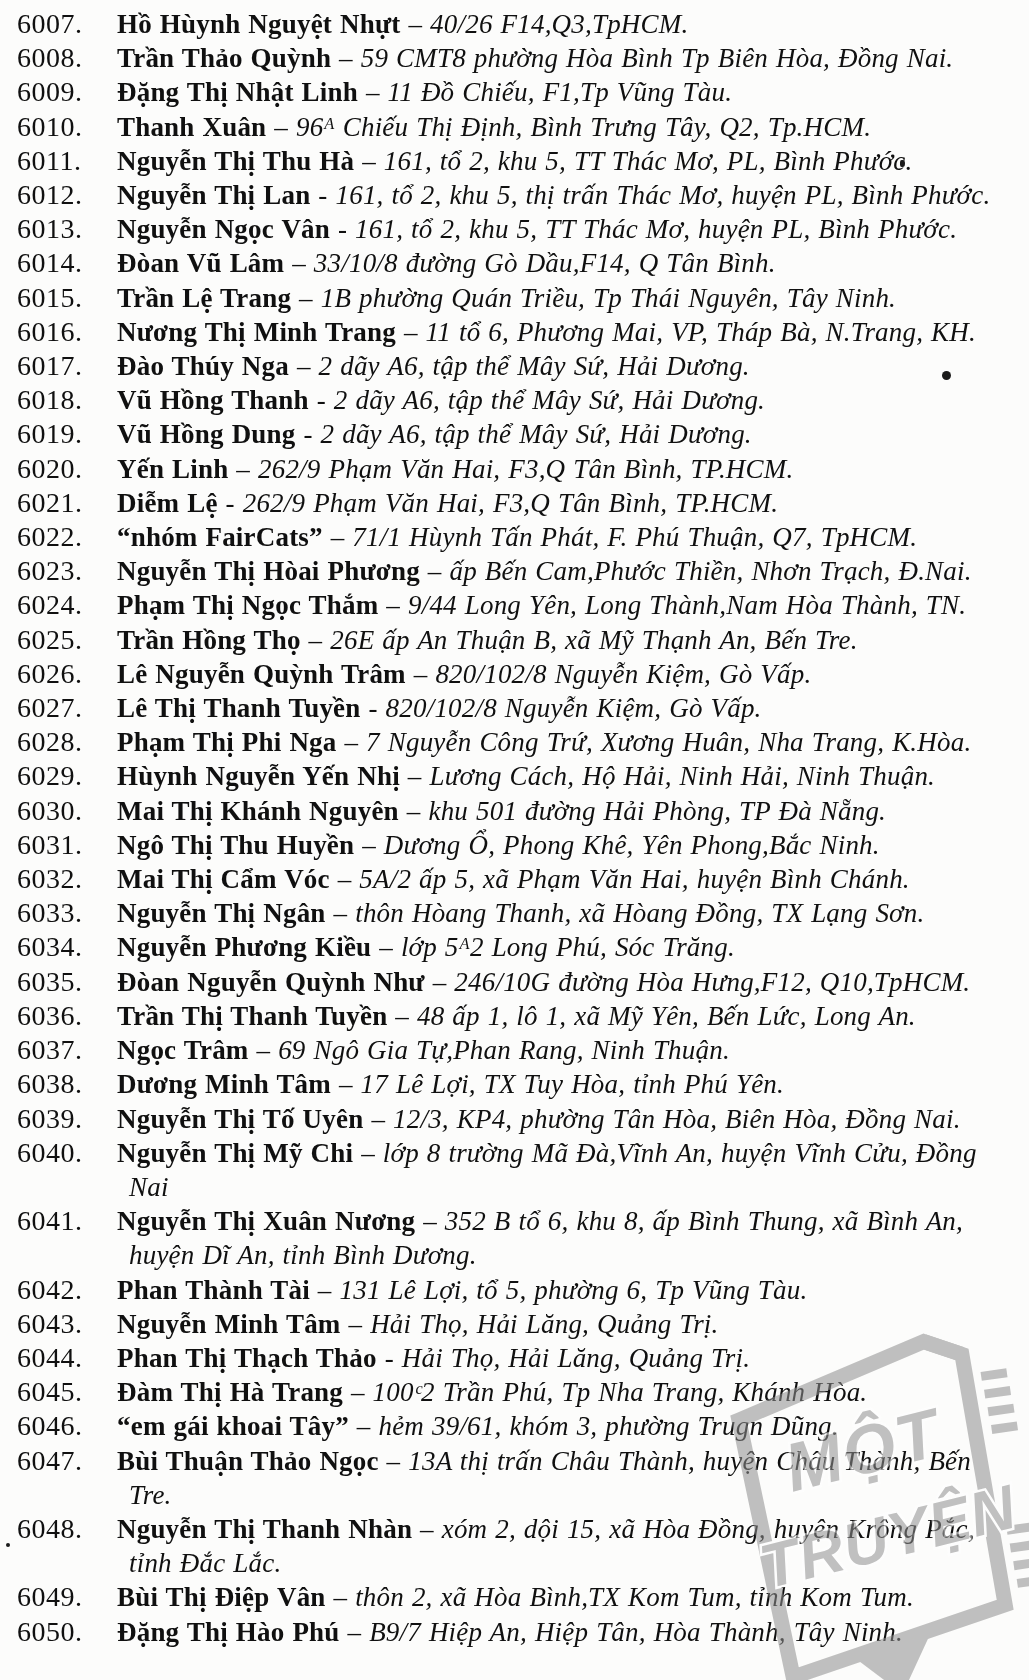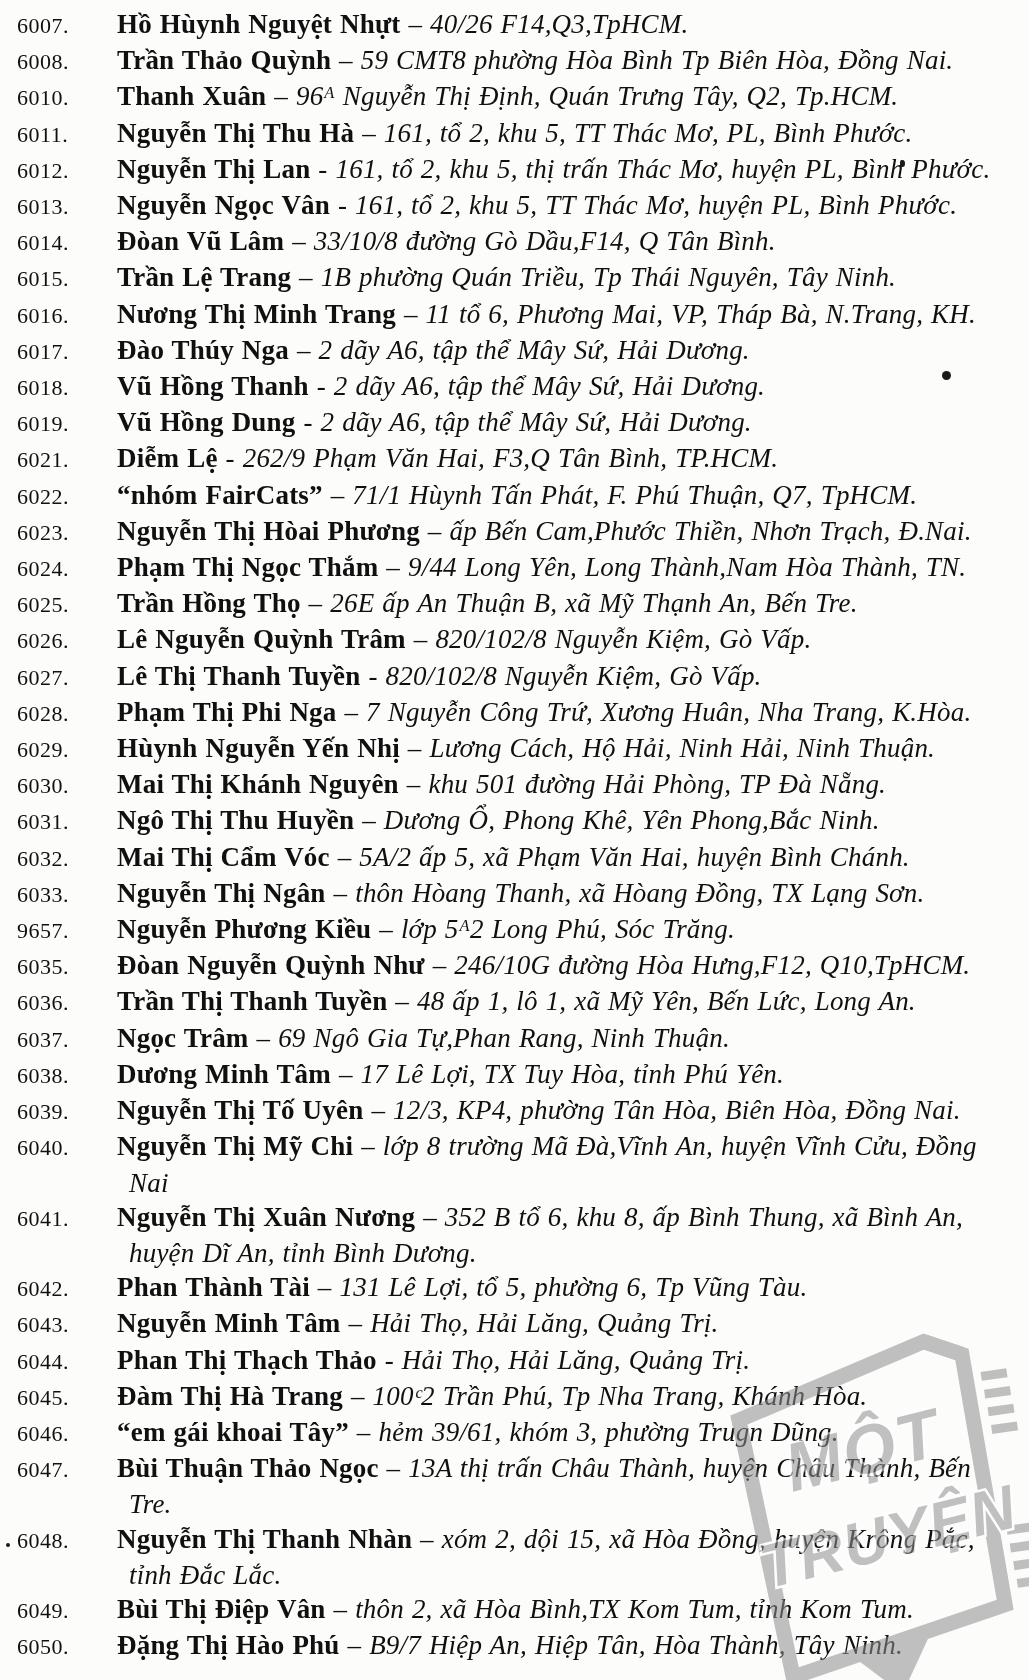--- a/index.html
+++ b/index.html
@@ -22,21 +22,21 @@
     padding-left:112px;
     text-indent:-112px;
     letter-spacing:.2px;
     word-spacing:1px;
     text-rendering:optimizeLegibility;
   }
   .no{
     display:inline-block;
     width:100px;
     text-indent:0;
-    font-size:22px;
+    font-size:28px;
     letter-spacing:.5px;
     vertical-align:baseline;
   }
   .nm{font-weight:700;}
   .addr{font-weight:400;font-style:italic;}
   
   .stamp{
     position:absolute;
     right:-6px;bottom:-12px;
     width:320px;height:400px;
@@ -55,21 +55,24 @@
 <div class="page">
 
   <div class="list">
       <div class="entry">
       <span class="no">6007.</span><span class="nm">Hồ Hùynh Nguyệt Nhựt</span><span class="addr"> – 40/26 F14,Q3,TpHCM.</span>
     </div>
       <div class="entry">
       <span class="no">6008.</span><span class="nm">Trần Thảo Quỳnh</span><span class="addr"> – 59 CMT8 phường Hòa Bình Tp Biên Hòa, Đồng Nai.</span>
     </div>
       <div class="entry">
-      <span class="no">6010.</span><span class="nm">Thanh Xuân</span><span class="addr"> – 96ᴬ Nguyễn Thị Định, Quán Trưng Tây, Q2, Tp.HCM.</span>
+      <span class="no">6009.</span><span class="nm">Đặng Thị Nhật Linh</span><span class="addr"> – 11 Đồ Chiếu, F1,Tp Vũng Tàu.</span>
+    </div>
+      <div class="entry">
+      <span class="no">6010.</span><span class="nm">Thanh Xuân</span><span class="addr"> – 96ᴬ Chiếu Thị Định, Bình Trưng Tây, Q2, Tp.HCM.</span>
     </div>
       <div class="entry">
       <span class="no">6011.</span><span class="nm">Nguyễn Thị Thu Hà</span><span class="addr"> – 161, tổ 2, khu 5, TT Thác Mơ, PL, Bình Phước.</span>
     </div>
       <div class="entry">
       <span class="no">6012.</span><span class="nm">Nguyễn Thị Lan</span><span class="addr"> - 161, tổ 2, khu 5, thị trấn Thác Mơ, huyện PL, Bình Phước.</span>
     </div>
       <div class="entry">
       <span class="no">6013.</span><span class="nm">Nguyễn Ngọc Vân</span><span class="addr"> - 161, tổ 2, khu 5, TT Thác Mơ, huyện PL, Bình Phước.</span>
     </div>
@@ -85,20 +88,23 @@
       <div class="entry">
       <span class="no">6017.</span><span class="nm">Đào Thúy Nga</span><span class="addr"> – 2 dãy A6, tập thể Mây Sứ, Hải Dương.</span>
     </div>
       <div class="entry">
       <span class="no">6018.</span><span class="nm">Vũ Hồng Thanh</span><span class="addr"> - 2 dãy A6, tập thể Mây Sứ, Hải Dương.</span>
     </div>
       <div class="entry">
       <span class="no">6019.</span><span class="nm">Vũ Hồng Dung</span><span class="addr"> - 2 dãy A6, tập thể Mây Sứ, Hải Dương.</span>
     </div>
       <div class="entry">
+      <span class="no">6020.</span><span class="nm">Yến Linh</span><span class="addr"> – 262/9 Phạm Văn Hai, F3,Q Tân Bình, TP.HCM.</span>
+    </div>
+      <div class="entry">
       <span class="no">6021.</span><span class="nm">Diễm Lệ</span><span class="addr"> - 262/9 Phạm Văn Hai, F3,Q Tân Bình, TP.HCM.</span>
     </div>
       <div class="entry">
       <span class="no">6022.</span><span class="nm">“nhóm FairCats”</span><span class="addr"> – 71/1 Hùynh Tấn Phát, F. Phú Thuận, Q7, TpHCM.</span>
     </div>
       <div class="entry">
       <span class="no">6023.</span><span class="nm">Nguyễn Thị Hòai Phương</span><span class="addr"> – ấp Bến Cam,Phước Thiền, Nhơn Trạch, Đ.Nai.</span>
     </div>
       <div class="entry">
       <span class="no">6024.</span><span class="nm">Phạm Thị Ngọc Thắm</span><span class="addr"> – 9/44 Long Yên, Long Thành,Nam Hòa Thành, TN.</span>
@@ -124,21 +130,21 @@
       <div class="entry">
       <span class="no">6031.</span><span class="nm">Ngô Thị Thu Huyền</span><span class="addr"> – Dương Ổ, Phong Khê, Yên Phong,Bắc Ninh.</span>
     </div>
       <div class="entry">
       <span class="no">6032.</span><span class="nm">Mai Thị Cẩm Vóc</span><span class="addr"> – 5A/2 ấp 5, xã Phạm Văn Hai, huyện Bình Chánh.</span>
     </div>
       <div class="entry">
       <span class="no">6033.</span><span class="nm">Nguyễn Thị Ngân</span><span class="addr"> – thôn Hòang Thanh, xã Hòang Đồng, TX Lạng Sơn.</span>
     </div>
       <div class="entry">
-      <span class="no">9657.</span><span class="nm">Nguyễn Phương Kiều</span><span class="addr"> – lớp 5ᴬ2 Long Phú, Sóc Trăng.</span>
+      <span class="no">6034.</span><span class="nm">Nguyễn Phương Kiều</span><span class="addr"> – lớp 5ᴬ2 Long Phú, Sóc Trăng.</span>
     </div>
       <div class="entry">
       <span class="no">6035.</span><span class="nm">Đòan Nguyễn Quỳnh Như</span><span class="addr"> – 246/10G đường Hòa Hưng,F12, Q10,TpHCM.</span>
     </div>
       <div class="entry">
       <span class="no">6036.</span><span class="nm">Trần Thị Thanh Tuyền</span><span class="addr"> – 48 ấp 1, lô 1, xã Mỹ Yên, Bến Lức, Long An.</span>
     </div>
       <div class="entry">
       <span class="no">6037.</span><span class="nm">Ngọc Trâm</span><span class="addr"> – 69 Ngô Gia Tự,Phan Rang, Ninh Thuận.</span>
     </div>

